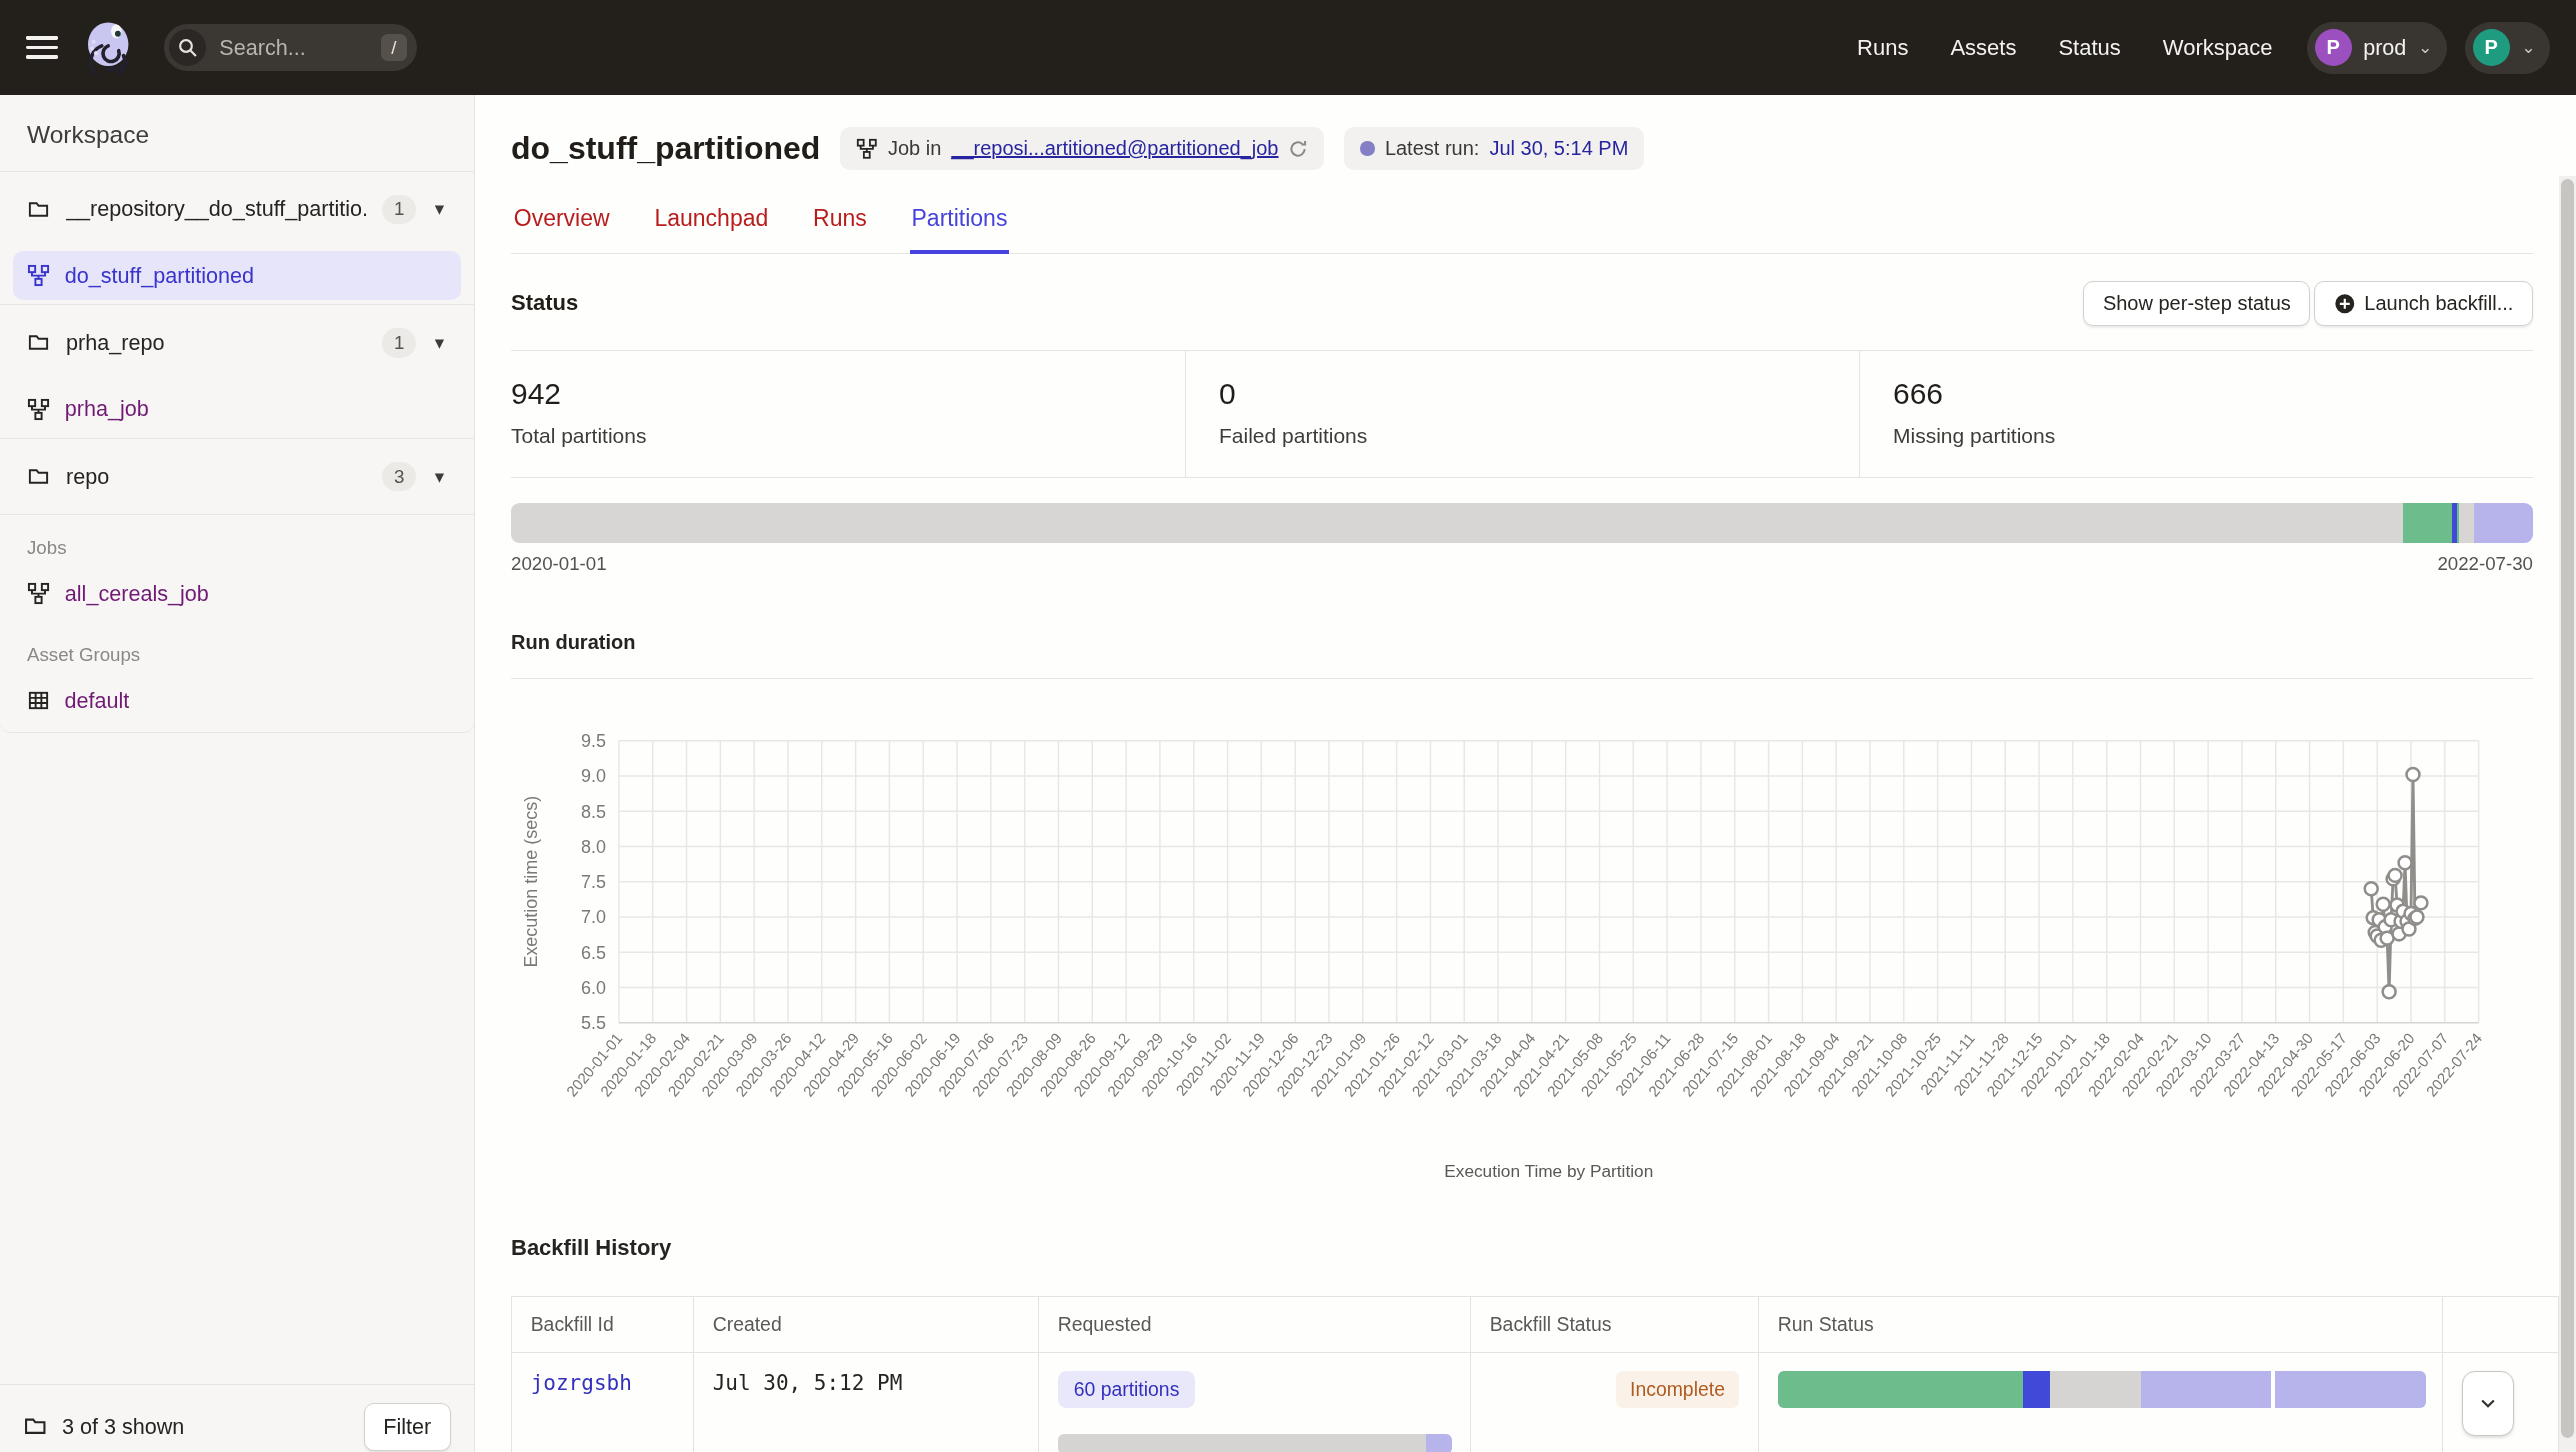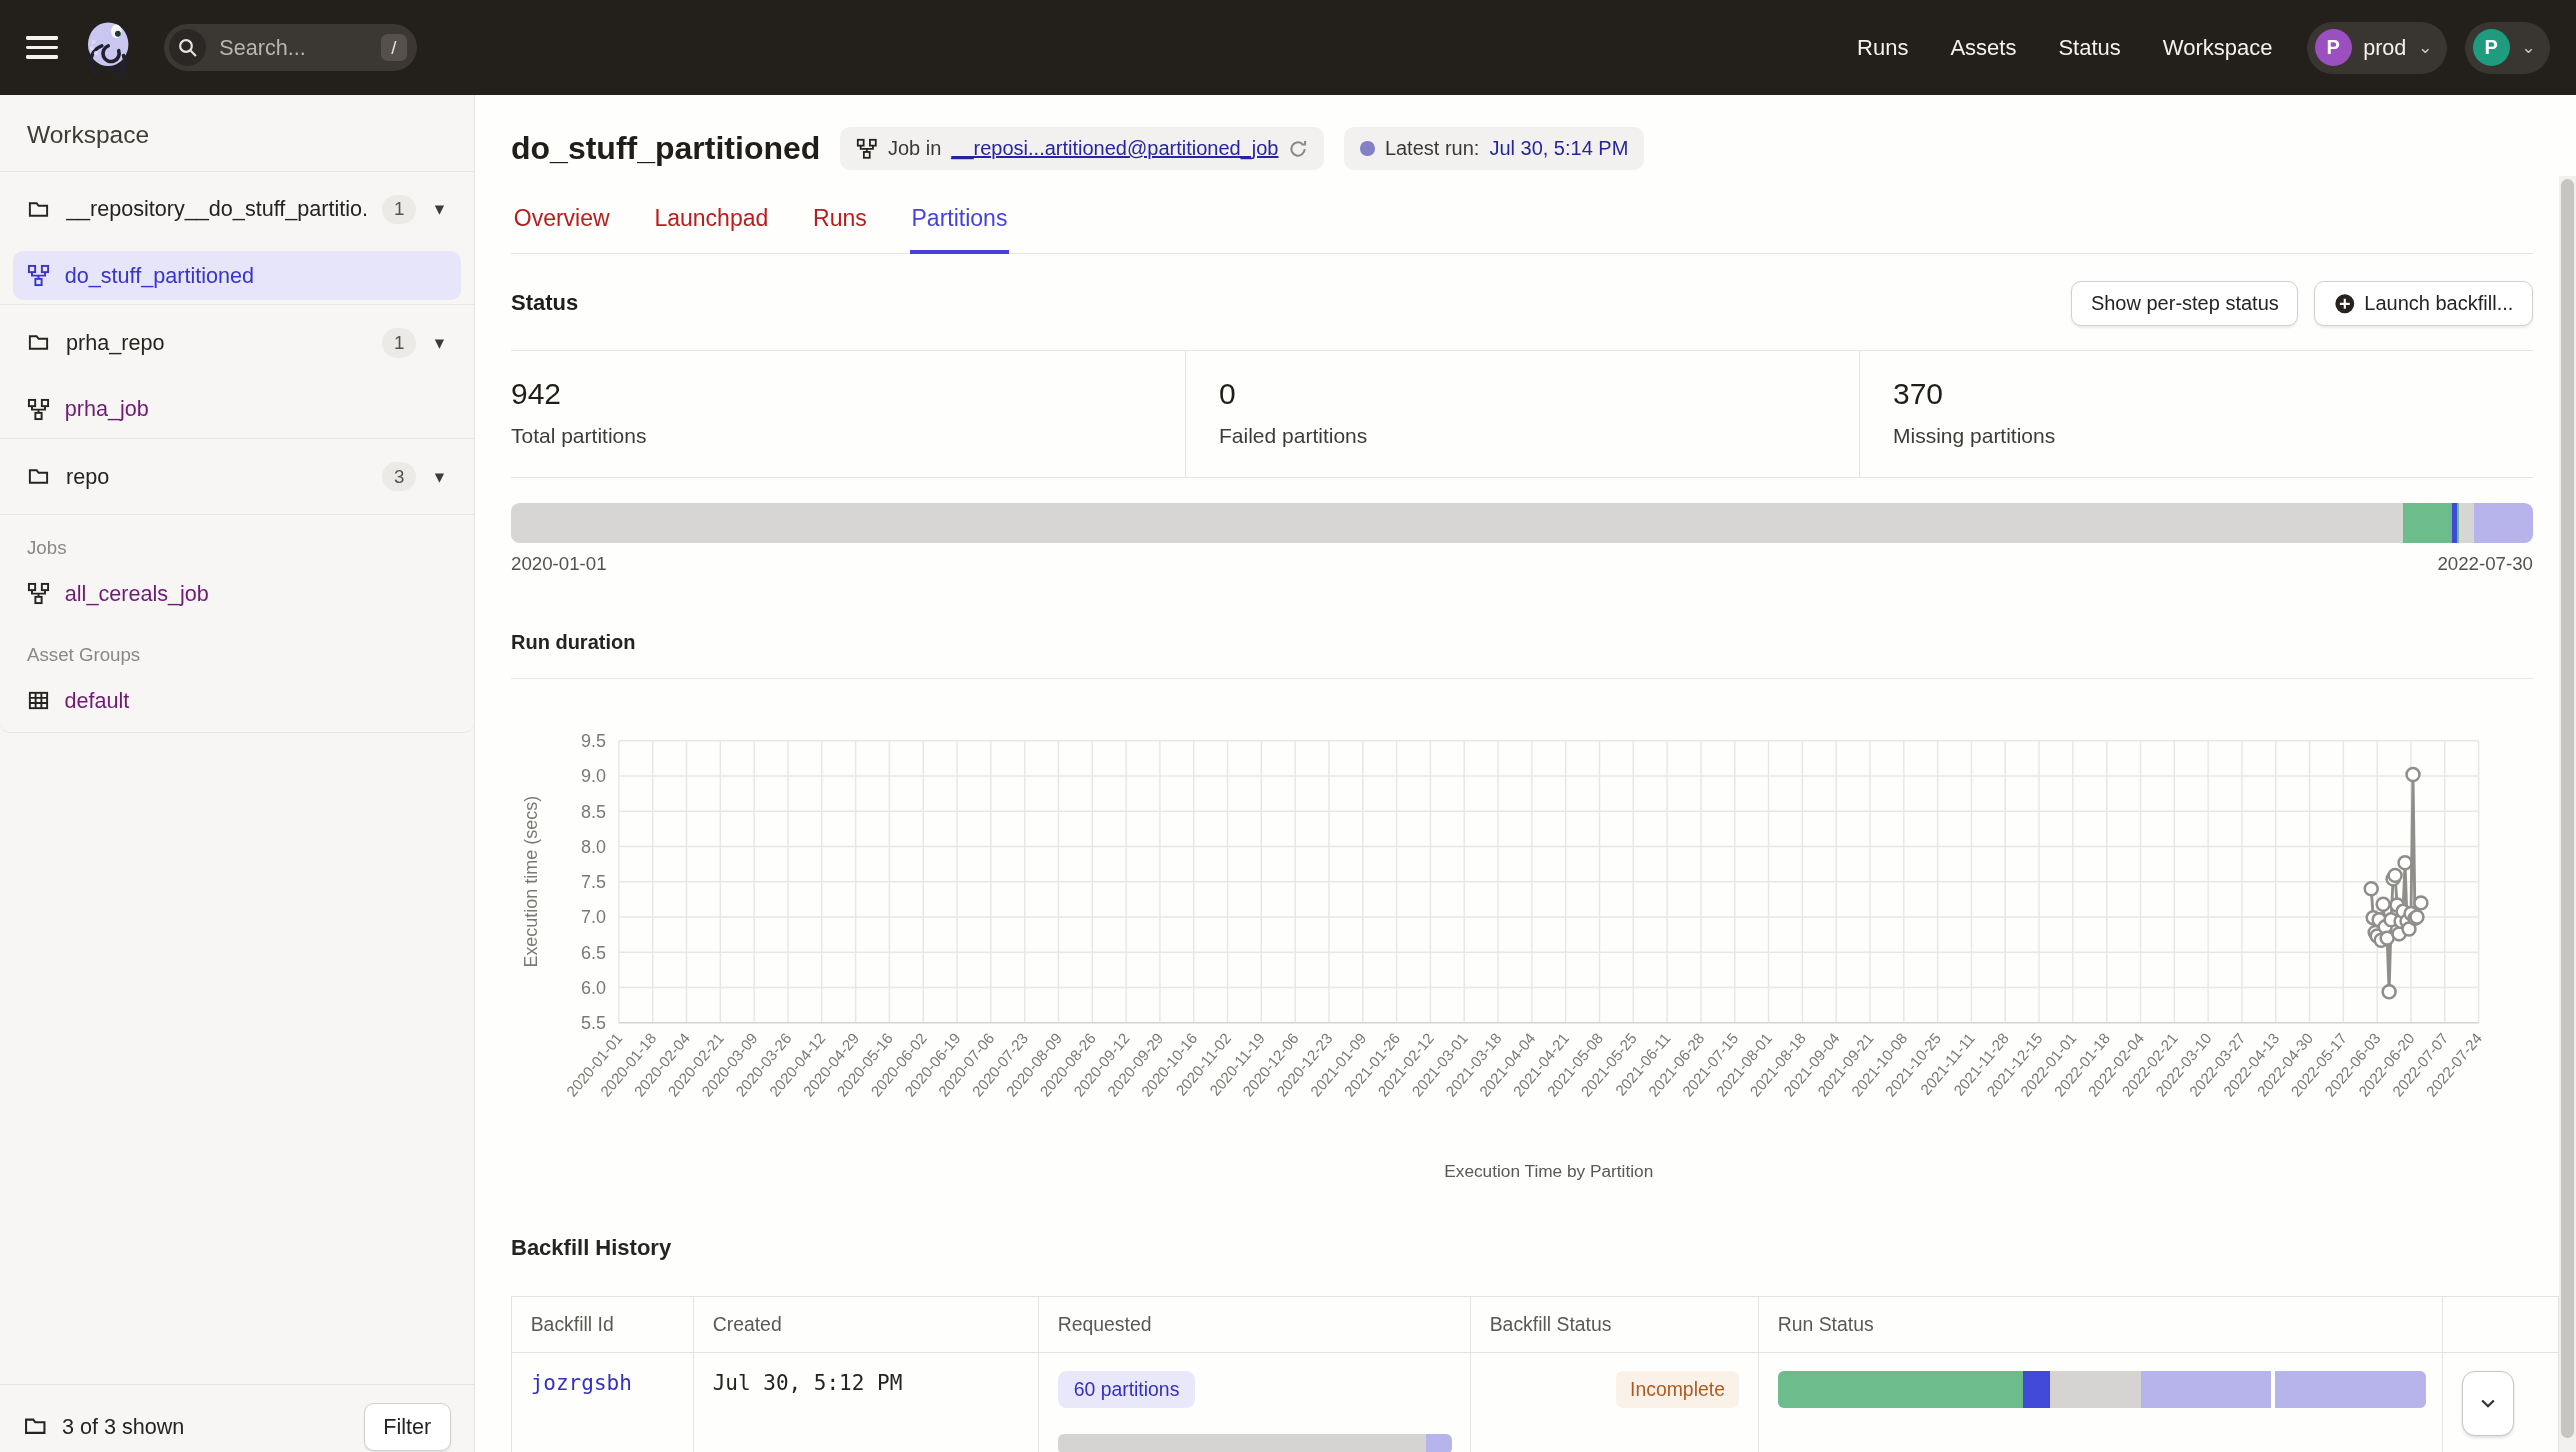--- a/index.html
+++ b/index.html
@@ -50,21 +50,21 @@
   .page-title { font-size:32px; font-weight:700; color:#211E1A; }
   .tagpill { display:flex; align-items:center; gap:10px; background:#F2F1EF; border-radius:10px; height:43px; padding:0 16px; font-size:20px; color:#3A3834; }
   .tagpill a { color:var(--link_dark); cursor:pointer; }
   .tagpill .u { text-decoration:underline; }
   .run-dot { width:14.4px; height:14.4px; border-radius:50%; background:#8380C6; }
   .tabs { display:flex; gap:42px; margin-top:24.5px; border-bottom:1.4px solid #E7E5E2; padding-left:1.4px; }
   .tab { font-size:23px; color:#b91c1c; padding:10px 1.4px 18.7px; cursor:pointer; }
   .tab.active { color:var(--accent); border-bottom:4.3px solid var(--accent); margin-bottom:-1.4px; font-weight:500; }
   .sec-row { display:flex; align-items:center; margin-top:27px; }
   .sec-title { font-size:22px; font-weight:700; color:#211E1A; }
-  .sec-row .btns { margin-left:auto; display:flex; gap:16px; }
+  .sec-row .btns { margin-left:auto; display:flex; gap:4px; }
   .btn.icon { display:flex; align-items:center; gap:8.6px; }
   .stats { display:grid; grid-template-columns:1fr 1fr 1fr; border-top:1.4px solid #E7E5E2; border-bottom:1.4px solid #E7E5E2; margin-top:24.5px; }
   .stat { padding:26px 0 29px 0; }
   .stat + .stat { border-left:1.4px solid #E7E5E2; padding-left:33px; }
   .stat .v { font-size:30px; font-weight:400; color:#211E1A; }
   .stat .l { font-size:21px; color:#3E3C38; margin-top:13px; }
   .pbar { display:flex; height:40px; border-radius:8.6px; overflow:hidden; margin-top:24.5px; }
   .pbar span { height:100%; }
   .pbar-dates { display:flex; justify-content:space-between; font-size:18.7px; color:#54524E; margin-top:10px; }
   .rd-head { font-size:20px; font-weight:700; margin-top:56px; padding-bottom:24.5px; border-bottom:1.4px solid #E9E7E4; }
@@ -261,21 +261,21 @@
     <div class="stats">
       <div class="stat">
         <div class="v">942</div>
         <div class="l">Total partitions</div>
       </div>
       <div class="stat">
         <div class="v">0</div>
         <div class="l">Failed partitions</div>
       </div>
       <div class="stat">
-        <div class="v">370</div>
+        <div class="v">666</div>
         <div class="l">Missing partitions</div>
       </div>
     </div>
 
     <div class="pbar">
         <span style="width: 93.55%; background: rgb(215, 214, 212);"></span>
         <span style="width: 2.45%; background: rgb(108, 188, 140);"></span>
         <span style="width: 0.22%; background: rgb(65, 73, 217);"></span>
         <span style="width: 0.1%; background: rgb(108, 188, 140);"></span>
         <span style="width: 0.75%; background: rgb(215, 214, 212);"></span>

